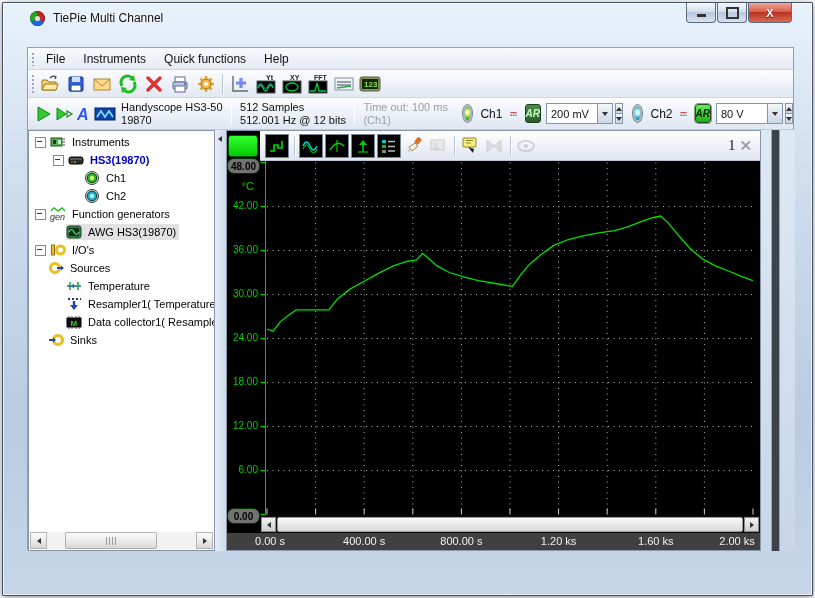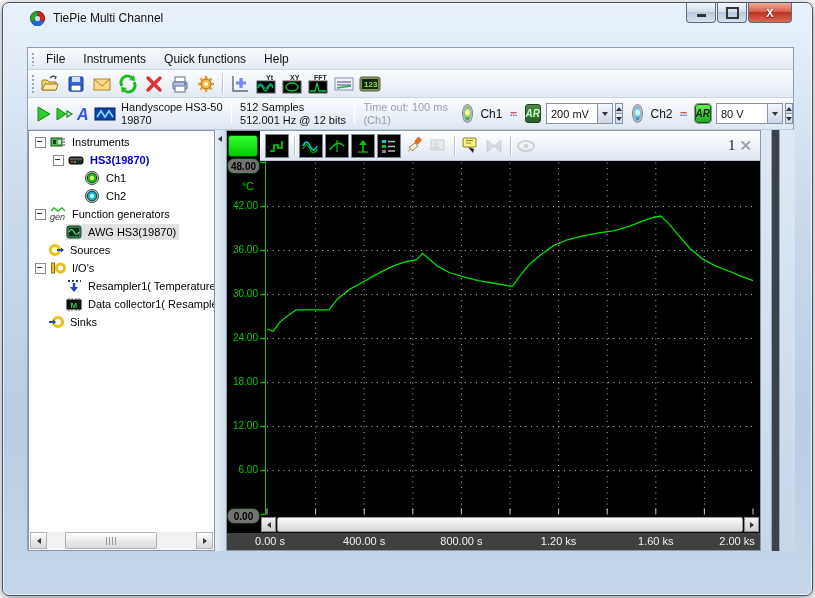--- a/index.html
+++ b/index.html
@@ -1,18 +1,18 @@
 <!DOCTYPE html>
 <html><head>
 <meta charset="utf-8">
 <style>
   html,body{margin:0;padding:0;background:#fff;font-family:"Liberation Sans",sans-serif;}
   .stage{position:relative;width:815px;height:598px;overflow:hidden;}
   
-  .window{position:absolute;left:2px;top:2px;width:809px;height:592px;border-radius:7px;
+  .window{position:absolute;left:2px;top:2px;width:809px;height:592px;border-radius:1px;
     background:linear-gradient(180deg,#e9f2fb 0%,#cfdded 30%,#b9cce2 70%,#c6d6e8 100%);
     border:1px solid #44556b;box-shadow:0 2px 10px rgba(0,0,0,.45), inset 0 0 0 1px rgba(255,255,255,.65);}
   .titlebar{position:absolute;left:0;top:0;right:0;height:30px;display:flex;align-items:center;padding-left:26px;}
   .title-icon{width:17px;height:17px;margin-right:7px;}
   .title-text{font-size:12px;color:#111;text-shadow:0 0 4px #fff;}
   .winbtns{position:absolute;top:0;right:20px;display:flex;}
   .winbtn{width:28px;height:19px;border:1px solid #5d6c80;border-top:none;border-radius:0 0 4px 4px;
     background:linear-gradient(180deg,#f4f8fc 0%,#d3dfec 45%,#b9c9dc 50%,#d7e2ef 100%);
     display:flex;align-items:center;justify-content:center;margin-left:1px;}
   .winbtn.close{width:42px;background:linear-gradient(180deg,#f0a898 0%,#d8604a 45%,#b93423 50%,#d96a52 100%);}
@@ -382,35 +382,44 @@
             <span class="selwrap">
               <svg class="ticon" viewBox="0 0 16 16">
                 <rect x="1" y="2" width="14" height="12" rx="2" fill="#3a7a4a" stroke="#184828"></rect>
                 <rect x="3" y="4" width="10" height="8" fill="#0a3018"></rect>
                 <path d="M3 8 q2.5-5 5 0 t5 0" fill="none" stroke="#66ee88" stroke-width="1.2"></path>
               </svg>
               <span class="lbl">AWG HS3(19870)</span>
             </span>
           </div>
           <div class="trow" style="padding-left:6px">
+            <span class="expander"></span>
+            <svg class="ticon" viewBox="0 0 16 16">
+              <rect x="1.5" y="3" width="3" height="10" fill="#e8c020" stroke="#907010"></rect>
+              <circle cx="10.5" cy="8" r="4" fill="none" stroke="#e8c020" stroke-width="3"></circle>
+            </svg>
+            <span class="lbl">I/O's</span>
+          </div>
+          <div class="trow" style="padding-left:6px">
             <span class="exp-space"></span>
             <svg class="ticon" viewBox="0 0 16 16">
               <circle cx="7" cy="8" r="4.5" fill="none" stroke="#e8c020" stroke-width="3.2"></circle>
               <path d="M9 8 H14" stroke="#2040d0" stroke-width="2"></path>
               <path d="M13 5.5 L16 8 L13 10.5 Z" fill="#2040d0"></path>
             </svg>
             <span class="lbl">Sources</span>
           </div>
-          <div class="trow" style="padding-left:6px">
-            <span class="expander"></span>
-            <svg class="ticon" viewBox="0 0 16 16">
-              <rect x="1.5" y="3" width="3" height="10" fill="#e8c020" stroke="#907010"></rect>
-              <circle cx="10.5" cy="8" r="4" fill="none" stroke="#e8c020" stroke-width="3"></circle>
-            </svg>
-            <span class="lbl">I/O's</span>
+          <div class="trow" style="padding-left:24px">
+            <span class="exp-space"></span>
+            <svg class="ticon" viewBox="0 0 16 16">
+              <path d="M1 8 H15" stroke="#3060d0" stroke-width="1.6"></path>
+              <path d="M4 4 V12 M12 4 V12" stroke="#22aa44" stroke-width="1.6"></path>
+              <path d="M5 8 L8 5.5 L8 10.5 Z" fill="#3060d0"></path>
+            </svg>
+            <span class="lbl">Temperature</span>
           </div>
           <div class="trow" style="padding-left:24px">
             <span class="exp-space"></span>
             <svg class="ticon" viewBox="0 0 16 16">
               <path d="M2 3 h2 M6 3 h2 M10 3 h2 M14 3 h1" stroke="#223366" stroke-width="2"></path>
               <path d="M8 5 V9" stroke="#2040c0" stroke-width="2.4"></path>
               <path d="M4 9 L12 9 L8 14 Z" fill="#2040c0"></path>
             </svg>
             <span class="lbl">Resampler1( Temperature</span>
           </div>

